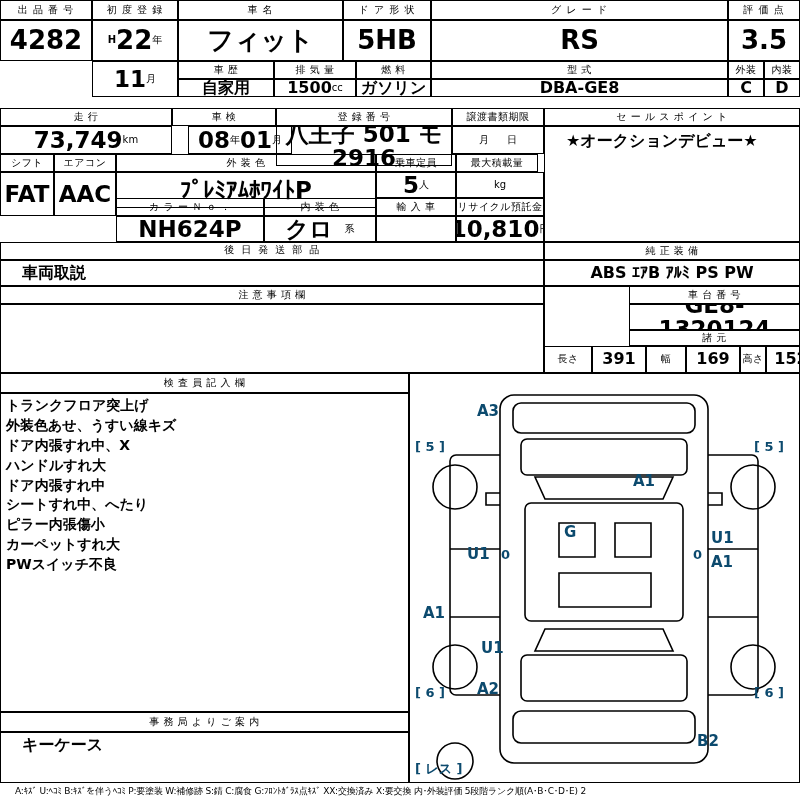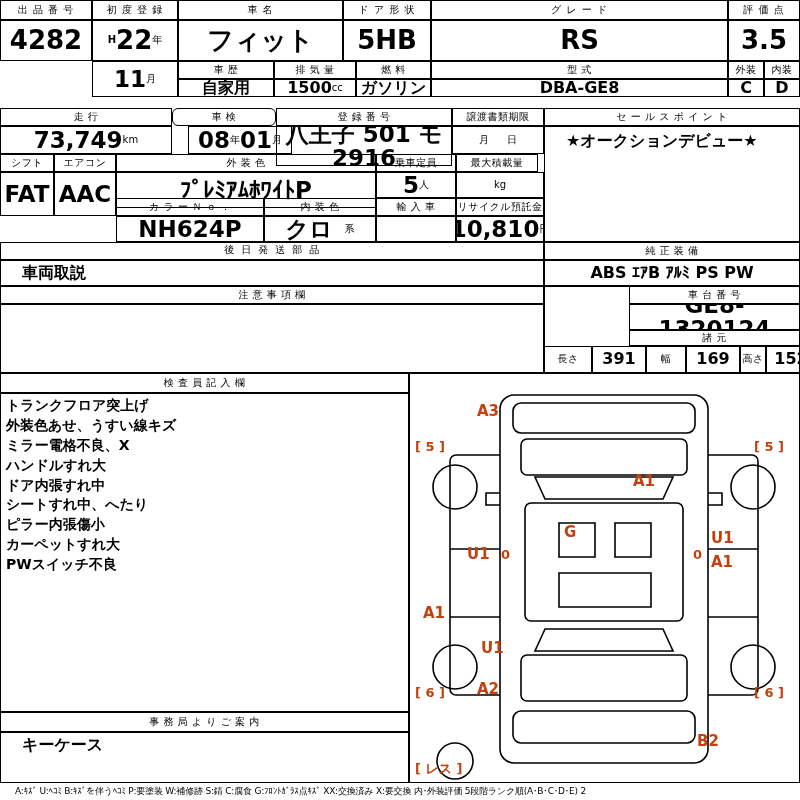--- a/index.html
+++ b/index.html
@@ -59,21 +59,21 @@
     padding-left: 15px;
     box-sizing: border-box;
     white-space: nowrap;
     letter-spacing: -0.2px;
   }
   .diagram { position: absolute; left: 409px; top: 377px; width: 390px; height: 404px; }
   .dmark {
     position: absolute;
     font-size: 15px;
     font-weight: bold;
-    color: #c2410c;
+    color: #0c4a6e;
   }
   .dmark.sm { font-size: 13px; }
   svg { display: block; }
 </style>
 </head>
 <body>
 
 <div class="sheet">
 
   <div class="box lbl" style="left:0;top:0;width:92px;height:20px;">出 品 番 号</div>
@@ -122,21 +122,21 @@
   <div class="box lbl-sm" style="left:764px;top:61px;width:36px;height:18px;">内装</div>
   <div class="box val-md" style="left:728px;top:79px;width:36px;height:18px;">C</div>
   <div class="box val-md" style="left:764px;top:79px;width:36px;height:18px;">D</div>
 
   <div class="box lbl-sm" style="left:0;top:108px;width:172px;height:18px;">走 行</div>
   <div class="box" style="left:0;top:126px;width:172px;height:28px;">
     <span class="val-lg">73,749</span>
     <span class="unit">km</span>
   </div>
 
-  <div class="box lbl-sm" style="left:172px;top:108px;width:104px;height:18px;border-radius:6px;">車 検</div>
+  <div class="box lbl-sm" style="left:172px;top:108px;width:104px;height:18px;">車 検</div>
   <div class="box" style="left:172px;top:126px;width:104px;height:28px;margin-left:16px;">
     <span class="val-lg">08</span>
     <span class="unit">年</span>
     <span class="val-lg">01</span>
     <span class="unit">月</span>
   </div>
 
   <div class="box lbl-sm" style="left:276px;top:108px;width:176px;height:18px;">登 録 番 号</div>
   <div class="box val-lg" style="left:276px;top:126px;width:176px;height:40px;">八王子 501 モ 2916</div>
 
@@ -203,21 +203,21 @@
   <div class="box lbl-sm" style="left:646px;top:346px;width:40px;height:27px;">幅</div>
   <div class="box val-md" style="left:686px;top:346px;width:54px;height:27px;">169</div>
   <div class="box lbl-sm" style="left:740px;top:346px;width:26px;height:27px;">高さ</div>
   <div class="box val-md" style="left:766px;top:346px;width:34px;height:27px;padding-left:16px;">152</div>
 
   <div class="box lbl-sm" style="left:0;top:373px;width:409px;height:20px;">検 査 員 記 入 欄</div>
   <div class="box" style="left:0;top:393px;width:409px;height:319px;"></div>
   <div class="notes" id="inspector-notes" style="left:0;top:394px;width:409px;height:318px;">
       <div>トランクフロア突上げ</div>
       <div>外装色あせ、うすい線キズ</div>
-      <div>ミラー電格不良、X</div>
+      <div>ドア内張すれ中、X</div>
       <div>ハンドルすれ大</div>
       <div>ドア内張すれ中</div>
       <div>シートすれ中、へたり</div>
       <div>ピラー内張傷小</div>
       <div>カーペットすれ大</div>
       <div>PWスイッチ不良</div>
     </div>
 
   <div class="box lbl-sm" style="left:0;top:712px;width:409px;height:20px;">事 務 局 よ り ご 案 内</div>
   <div class="box val-md left" style="left:0;top:732px;width:409px;height:51px;align-items:flex-start;padding-top:4px;">キーケース</div>

